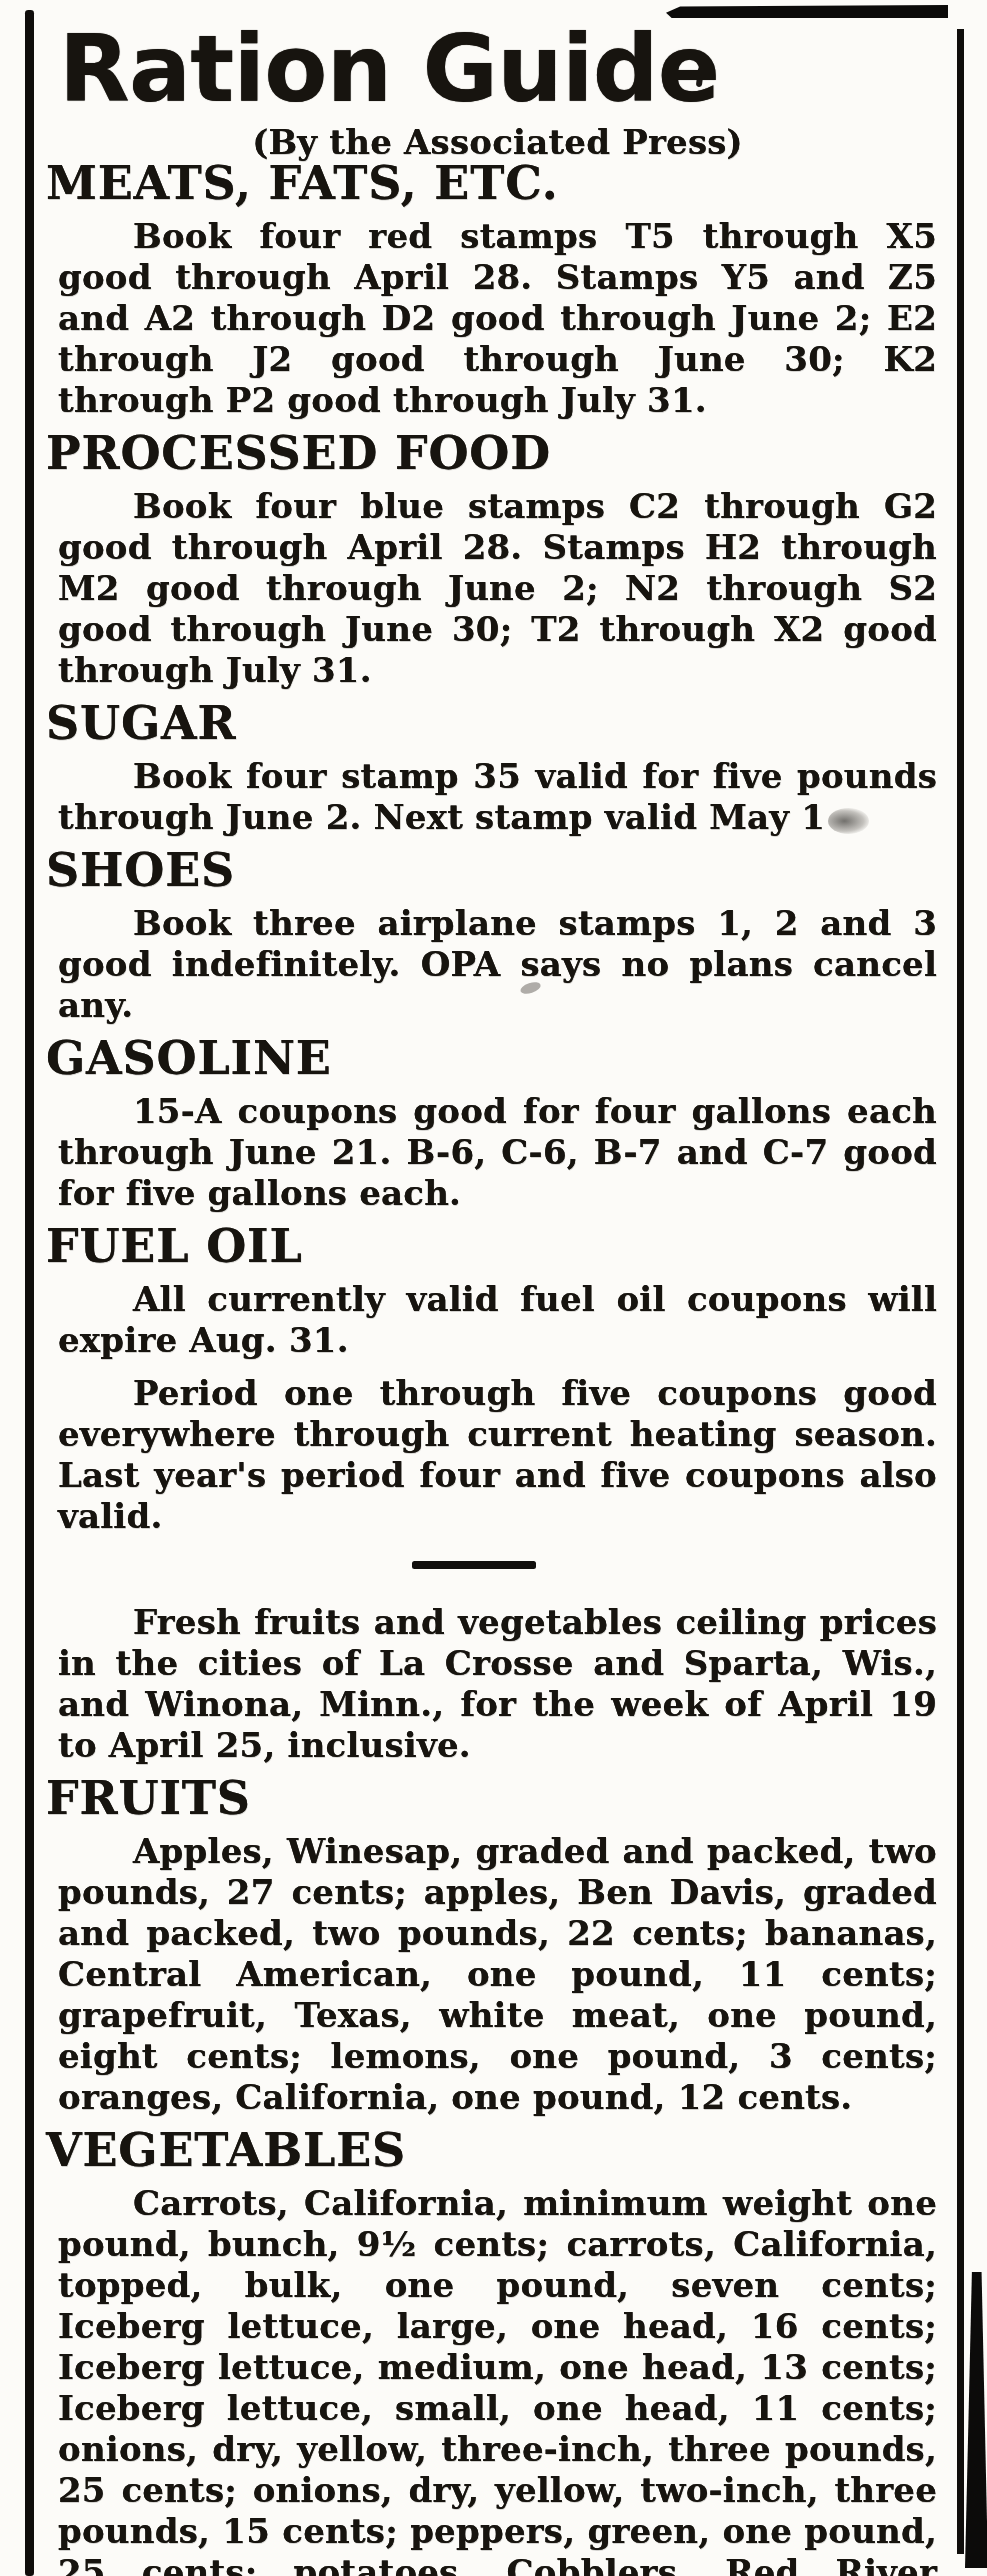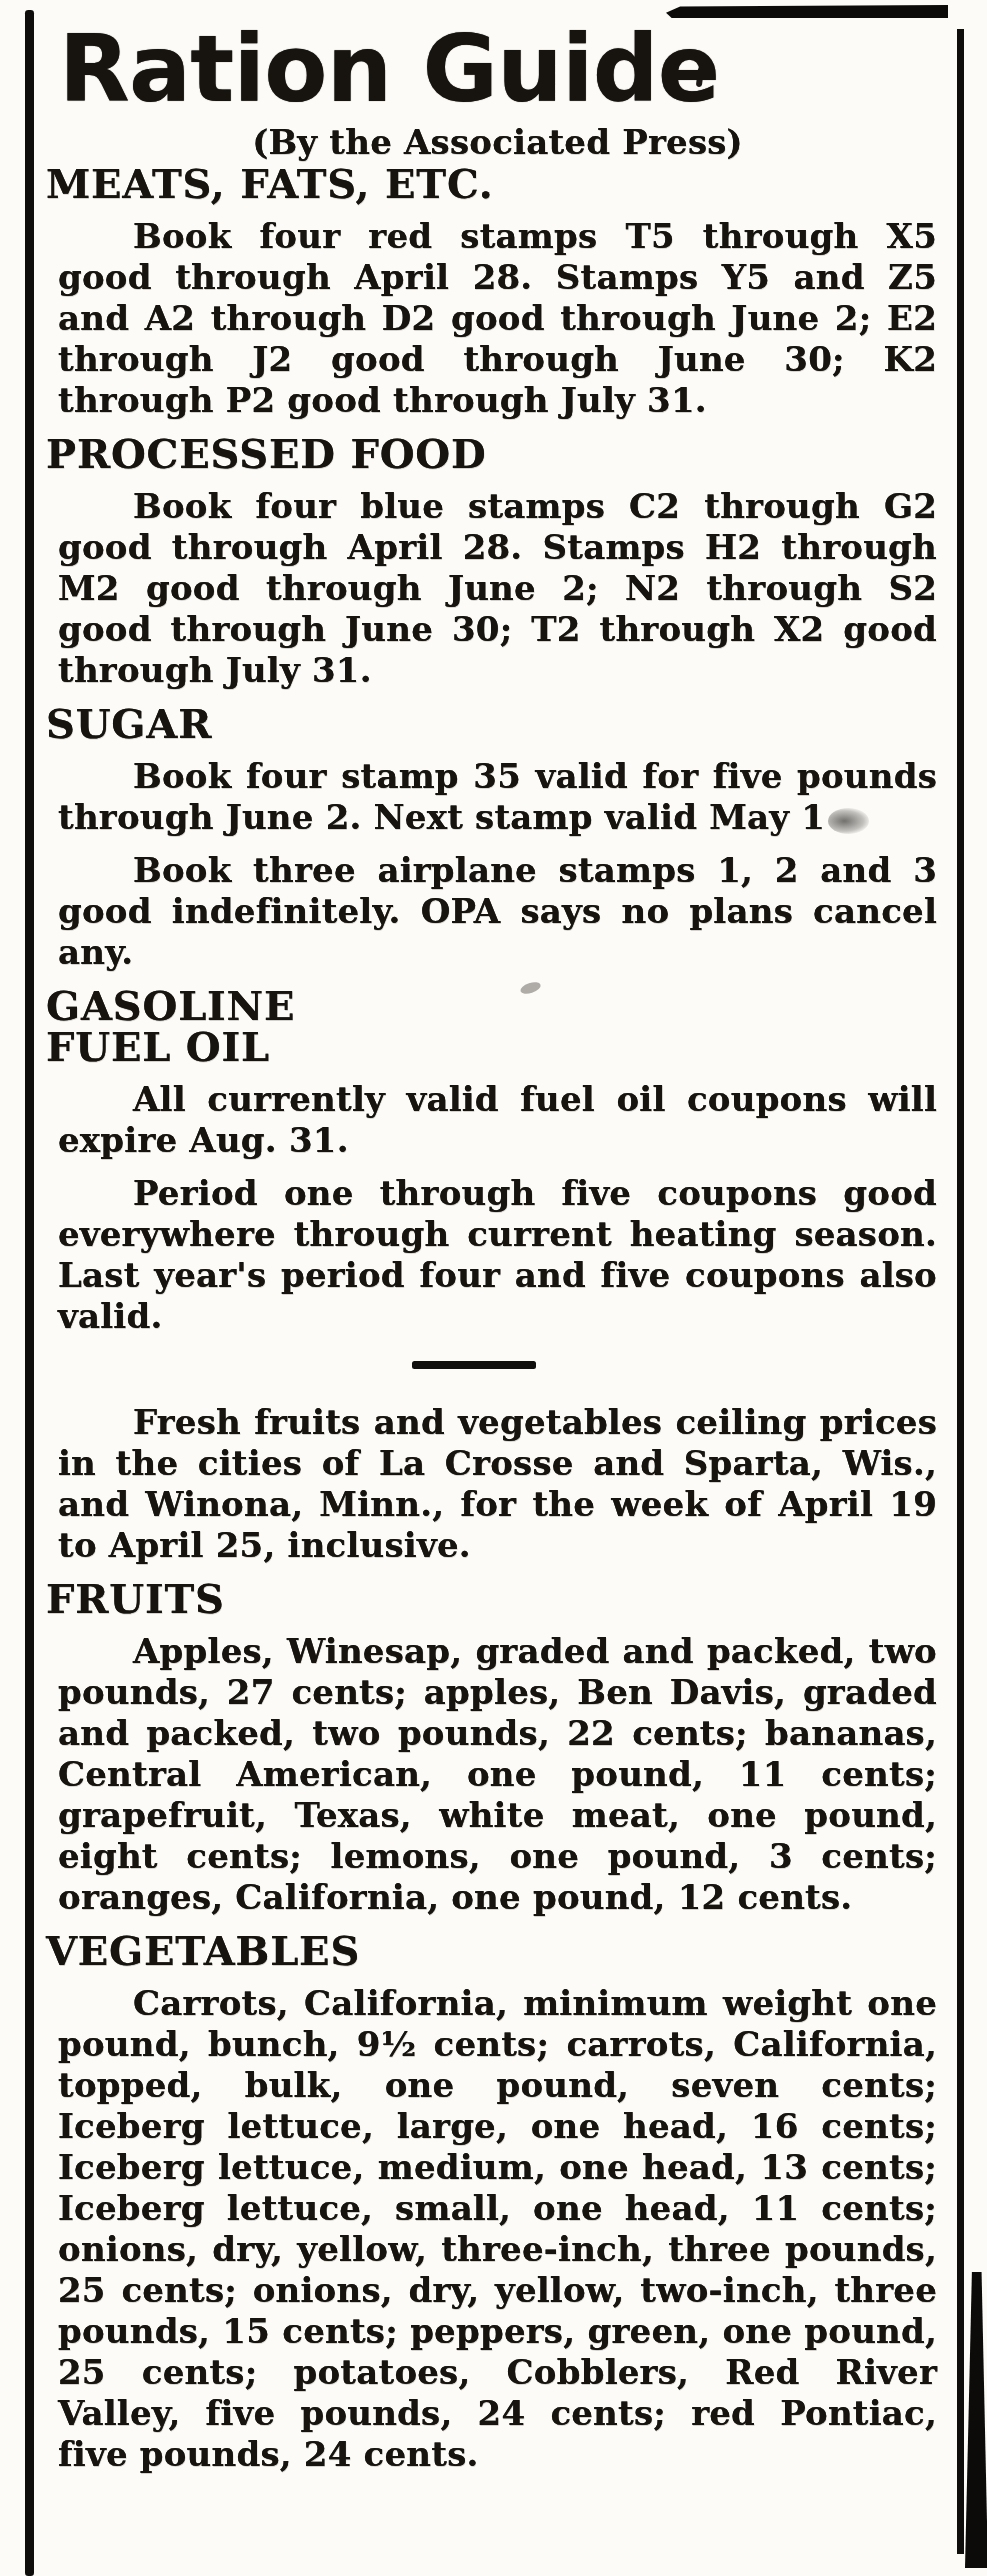--- a/index.html
+++ b/index.html
@@ -55,21 +55,21 @@
     font-family: "DejaVu Sans", sans-serif;
     font-size: 92px; line-height: 1.05;
     margin: 0 0 3.3px 13px;
     letter-spacing: -0.8px;
     text-align: left; font-weight: bold;
     text-shadow: 0 0 0.8px rgba(23,20,15,0.9);
   }
   .byline { text-align: center; font-size: 34px; }
 
   h2.heading {
-    font-size: 40px; line-height: 41px;
+    font-size: 46px; line-height: 41px;
     margin: 0; text-align: left;
     letter-spacing: 0.8px; font-weight: bold;
   }
   p.para { margin: 12px; text-indent: 75px; }
 
   .divider {
     width: 124px; height: 7.4px; background: #100e0c;
     margin: 24.5px 0 33px 366px; border-radius: 2.5px;
   }
 
@@ -99,23 +99,25 @@
 
     <h2 class="heading">MEATS, FATS, ETC.</h2>
     <p class="para">Book four red stamps T5 through X5 good through April 28. Stamps Y5 and Z5 and A2 through D2 good through June 2; E2 through J2 good through June 30; K2 through P2 good through July 31.</p>
 
     <h2 class="heading">PROCESSED FOOD</h2>
     <p class="para">Book four blue stamps C2 through G2 good through April 28. Stamps H2 through M2 good through June 2; N2 through S2 good through June 30; T2 through X2 good through July 31.</p>
 
     <h2 class="heading">SUGAR</h2>
     <p class="para"><span>Book four stamp 35 valid for five pounds through June 2. Next stamp valid May 1</span><span class="smudge"></span></p>
 
+    <h2 class="heading">SHOES</h2>
     <p class="para">Book three airplane stamps 1, 2 and 3 good indefinitely. OPA says no plans cancel any.</p>
 
     <h2 class="heading">GASOLINE</h2>
+    <p class="para">15-A coupons good for four gallons each through June 21. B-6, C-6, B-7 and C-7 good for five gallons each.</p>
 
     <h2 class="heading">FUEL OIL</h2>
     <p class="para">All currently valid fuel oil coupons will expire Aug. 31.</p>
     <p class="para">Period one through five coupons good everywhere through current heating season. Last year's period four and five coupons also valid.</p>
 
     <div class="divider"></div>
 
     <p class="para">Fresh fruits and vegetables ceiling prices in the cities of La Crosse and Sparta, Wis., and Winona, Minn., for the week of April 19 to April 25, inclusive.</p>
 
     <h2 class="heading">FRUITS</h2>

